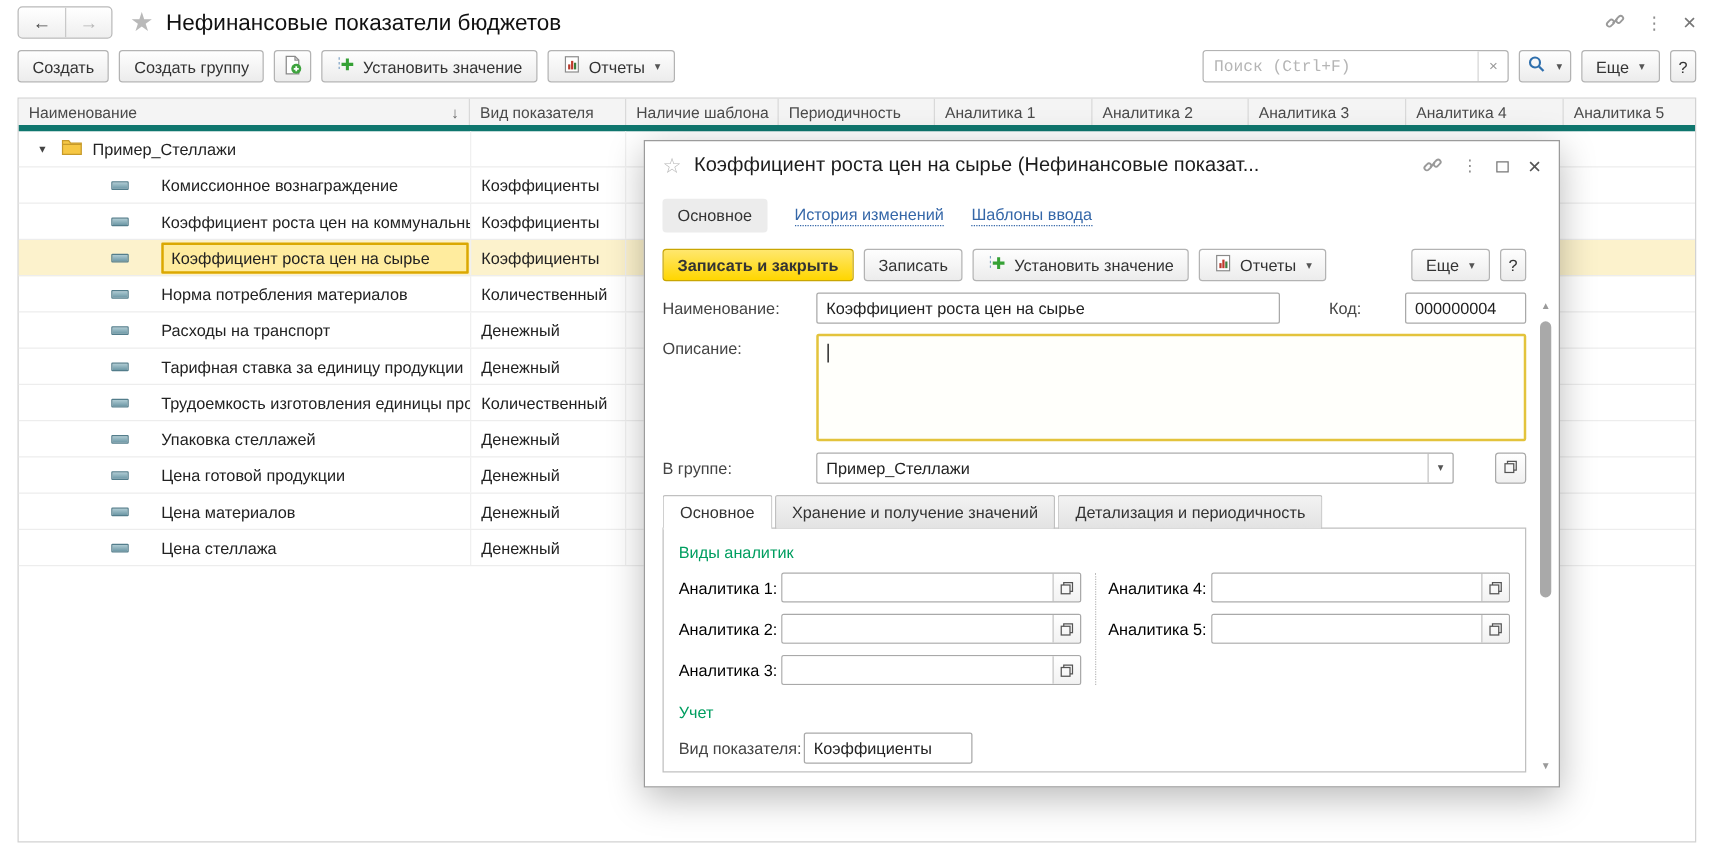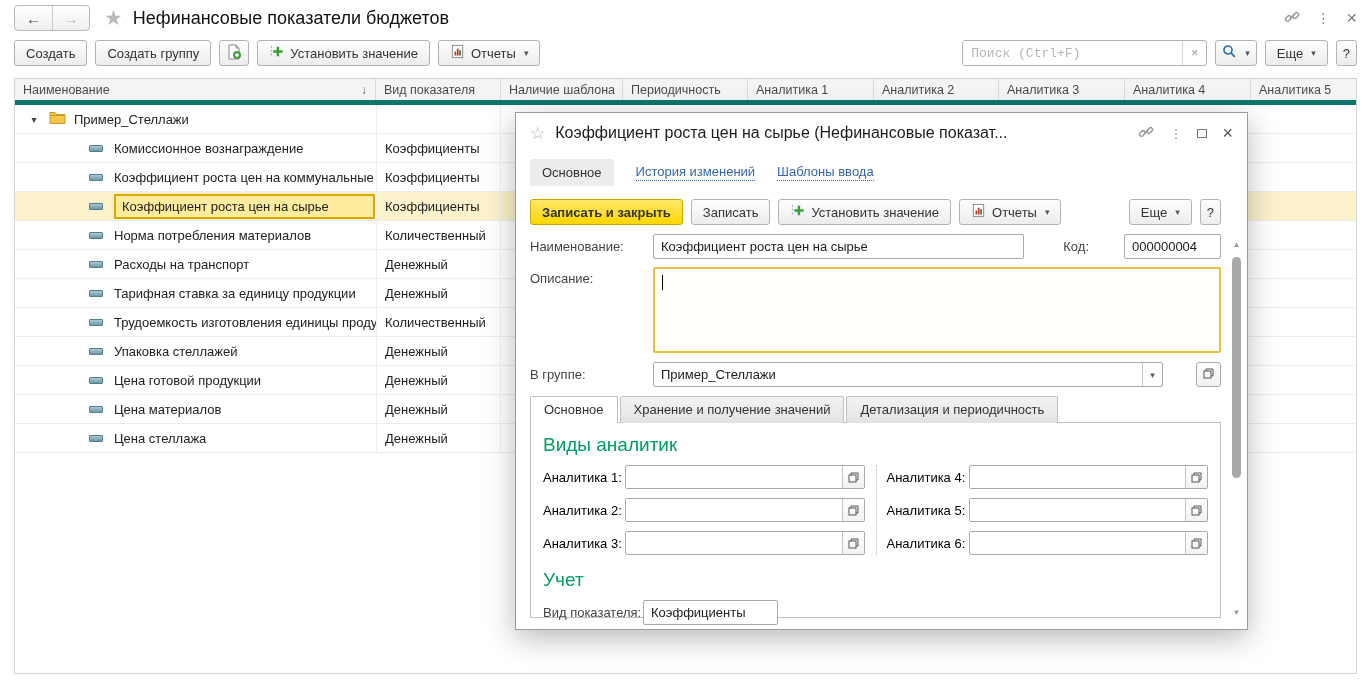--- a/index.html
+++ b/index.html
@@ -37,21 +37,21 @@
   
   .listgrid { position:absolute; left:14px; top:78px; width:1343px; height:596px; border:1px solid #d2d2d2; background:#fff; }
   .gridrow { display:grid; grid-template-columns:361px 125px 122px 125px 126px 125px 126px 126px minmax(0,1fr); }
   .thead { background:#f4f4f4; border-bottom:5px solid #0f766e; height:26px; }
   .thead .hcell { display:flex; align-items:center; padding:0 8px; font-size:12.5px; color:#4a4a4a; border-right:1px solid #d9d9d9; overflow:hidden; white-space:nowrap; }
   .thead .hcell:last-child { border-right:0; }
   .sortmark { margin-left:auto; color:#666; font-size:12px; }
   .trow { height:29px; border-bottom:1px solid #ededed; align-items:center; }
   .cell { display:flex; align-items:center; height:100%; overflow:hidden; white-space:nowrap; font-size:13px; color:#222; }
   .cell.typec { padding:0 8px; border-left:1px solid #f0f0f0; border-right:1px solid #f0f0f0; }
-  .cell.namec { padding-left:74px; gap:11px; }
+  .cell.namec { padding-left:74px; gap:26px; }
   .grouprow .cell.namec { padding-left:12px; gap:8px; }
   .expander { font-size:10px; color:#444; width:14px; text-align:center; }
   .item-ic { width:14px; height:7px; border:1px solid #537d8b; border-radius:1px;
              background:linear-gradient(#aecbd3,#6d98a6); flex:0 0 auto; }
   .trow.sel { background:#fcf2cc; }
   .selbox { flex:1; height:25px; display:flex; align-items:center; padding:0 6px; margin-right:1px;
             background:#ffec9e; border:2px solid #dba800; border-radius:1px; }
 
   
   .dialog { position:absolute; left:515px; top:112px; width:733px; height:518px; background:#fff;
@@ -88,21 +88,21 @@
   .combo .dd { width:20px; display:flex; align-items:center; justify-content:center; border-left:1px solid #c4c4c4; color:#555; font-size:9px; }
   .minibtn { width:25px; height:25px; margin-left:4px; border:1px solid #a9a9a9; border-radius:3px;
              background:linear-gradient(#fff,#f0f0f0); display:flex; align-items:center; justify-content:center; }
 
   .tabstrip { display:flex; margin-top:9px; position:relative; z-index:2; padding-left:0; }
   .tab { padding:5px 13px 6px; border:1px solid #c0c0c0; border-bottom:0; background:linear-gradient(#f3f3f3,#e2e2e2);
          color:#333; margin-right:2px; border-radius:2px 2px 0 0; }
   .tab.active { background:#fff; position:relative; }
   .tab.active::after { content:""; position:absolute; left:0; right:0; bottom:-1px; height:2px; background:#fff; }
   .tabpanel { border:1px solid #c0c0c0; margin-top:-1px; height:196px; padding:8px 12px; background:#fff; position:relative; z-index:1; }
-  .secheader { color:#009e60; font-size:19px; margin:3px 0 9px; }
+  .secheader { color:#009e60; font-size:13px; margin:3px 0 9px; }
   .agrid { display:grid; grid-template-columns:1fr 1fr; column-gap:22px; row-gap:9px; position:relative; }
   .agrid::before { content:""; position:absolute; left:50%; top:0; bottom:0; border-left:1px dotted #bdbdbd; }
   .afield { display:flex; align-items:center; }
   .alabel { width:82px; flex:0 0 auto; color:#000000; }
   .agroup { flex:1; display:flex; height:24px; border:1px solid #a9a9a9; border-radius:2px; background:#fff; overflow:hidden; }
   .agroup input { flex:1; min-width:0; border:0; outline:none; padding:0 6px; font-family:inherit; font-size:13px; }
   .agroup .open { width:22px; display:flex; align-items:center; justify-content:center; border-left:1px solid #c4c4c4; background:linear-gradient(#fff,#f2f2f2); }
   .acct-row { display:flex; align-items:center; margin-top:12px; }
   .acct-row .flabel { width:100px; }
   .type-input { width:135px; }
@@ -499,32 +499,20 @@
           <div class="agroup">
               <input value="" style="">
               <span class="open">
                 <svg width="11" height="11" viewBox="0 0 11 11" fill="none" stroke="#555">
                   <rect x="1" y="3" width="7" height="7"></rect>
                   <path d="M3 3V1h7v7H8"></path>
                 </svg>
               </span>
             </div>
         </div>
-        <div class="afield">
-          <span class="alabel">Аналитика 6:</span>
-          <div class="agroup">
-              <input value="" style="">
-              <span class="open">
-                <svg width="11" height="11" viewBox="0 0 11 11" fill="none" stroke="#555">
-                  <rect x="1" y="3" width="7" height="7"></rect>
-                  <path d="M3 3V1h7v7H8"></path>
-                </svg>
-              </span>
-            </div>
-        </div>
       </div>
 
       <div class="secheader" style="margin-top:14px">Учет</div>
       <div class="acct-row" style="margin-top:2px">
         <span class="flabel">Вид показателя:</span>
         <input class="tinput type-input" value="Коэффициенты" style="">
       </div>
     </div>
   </div>
 

